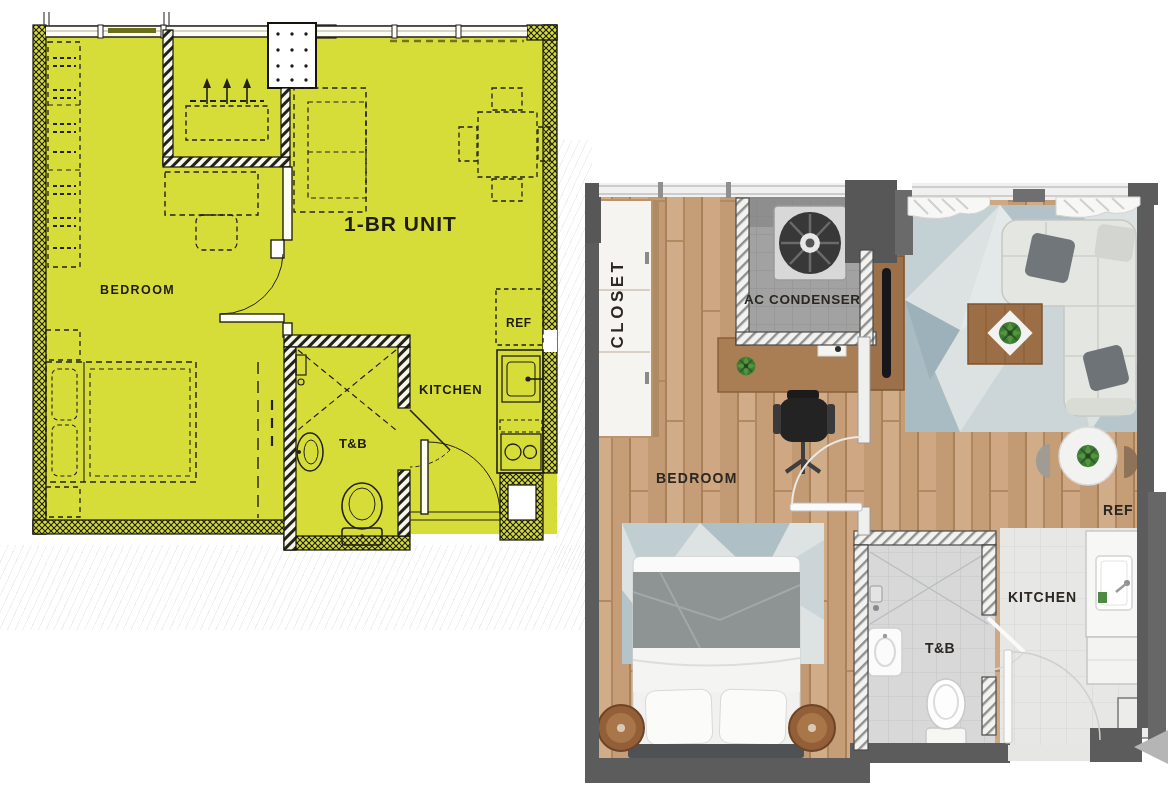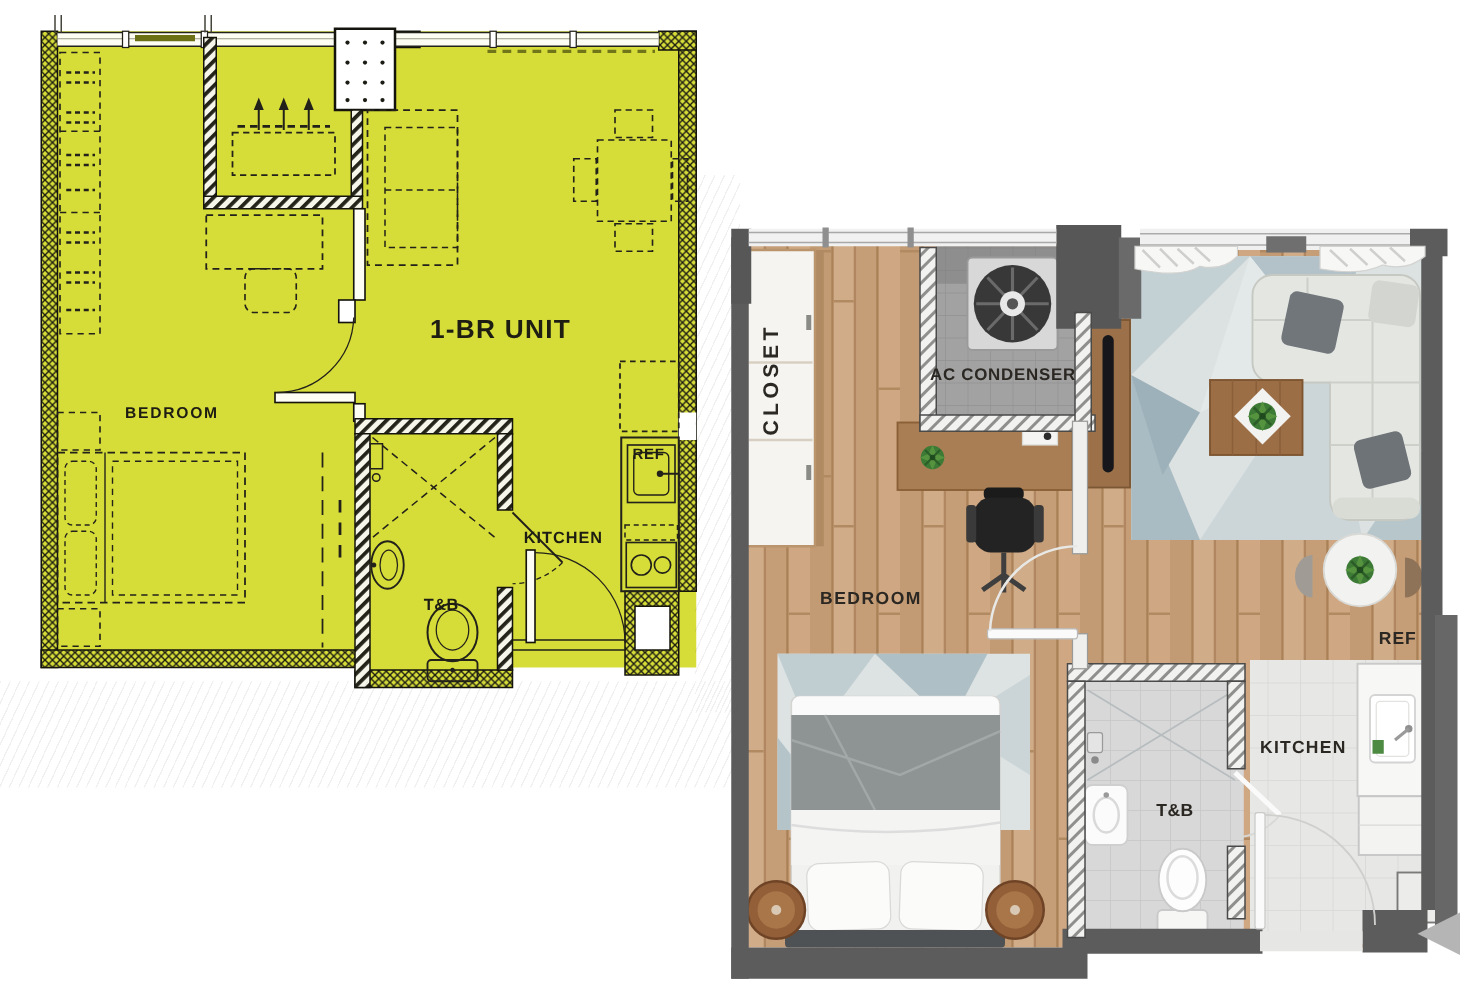--- a/index.html
+++ b/index.html
@@ -1,20 +1,20 @@
 <!DOCTYPE html>
 <html><head>
 <meta charset="utf-8">
 <style>
   html,body{margin:0;padding:0;background:#ffffff;}
   #canvas{position:relative;width:1170px;height:785px;background:#fff;overflow:hidden;
           font-family:"Liberation Sans",sans-serif;}
   #plan-svg{position:absolute;left:0;top:0;width:1170px;height:785px;}
   .lbl{position:absolute;font-weight:bold;white-space:nowrap;line-height:1;}
-  .lbl-left{color:#1e1d13;margin-top:40px;}
+  .lbl-left{color:#1e1d13;}
   .lbl-right{color:#2b2722;}
   .shadow-hatch{position:absolute;background:repeating-linear-gradient(115deg,
       rgba(80,80,80,.12) 0 1px, transparent 1px 7px);opacity:.7;pointer-events:none;}
   #lp-bedroom{left:100px;top:284px;font-size:12.5px;letter-spacing:1.4px;}
   #lp-unit{left:344px;top:213px;font-size:21px;letter-spacing:1px;}
   #lp-ref{left:506px;top:317px;font-size:12px;letter-spacing:.6px;}
   #lp-kitchen{left:419px;top:383px;font-size:13px;letter-spacing:.8px;}
   #lp-tb{left:339px;top:437px;font-size:13px;letter-spacing:.4px;}
   #rp-closet{left:557px;top:295px;width:120px;text-align:center;font-size:17px;
              letter-spacing:3.5px;transform:rotate(-90deg);}

